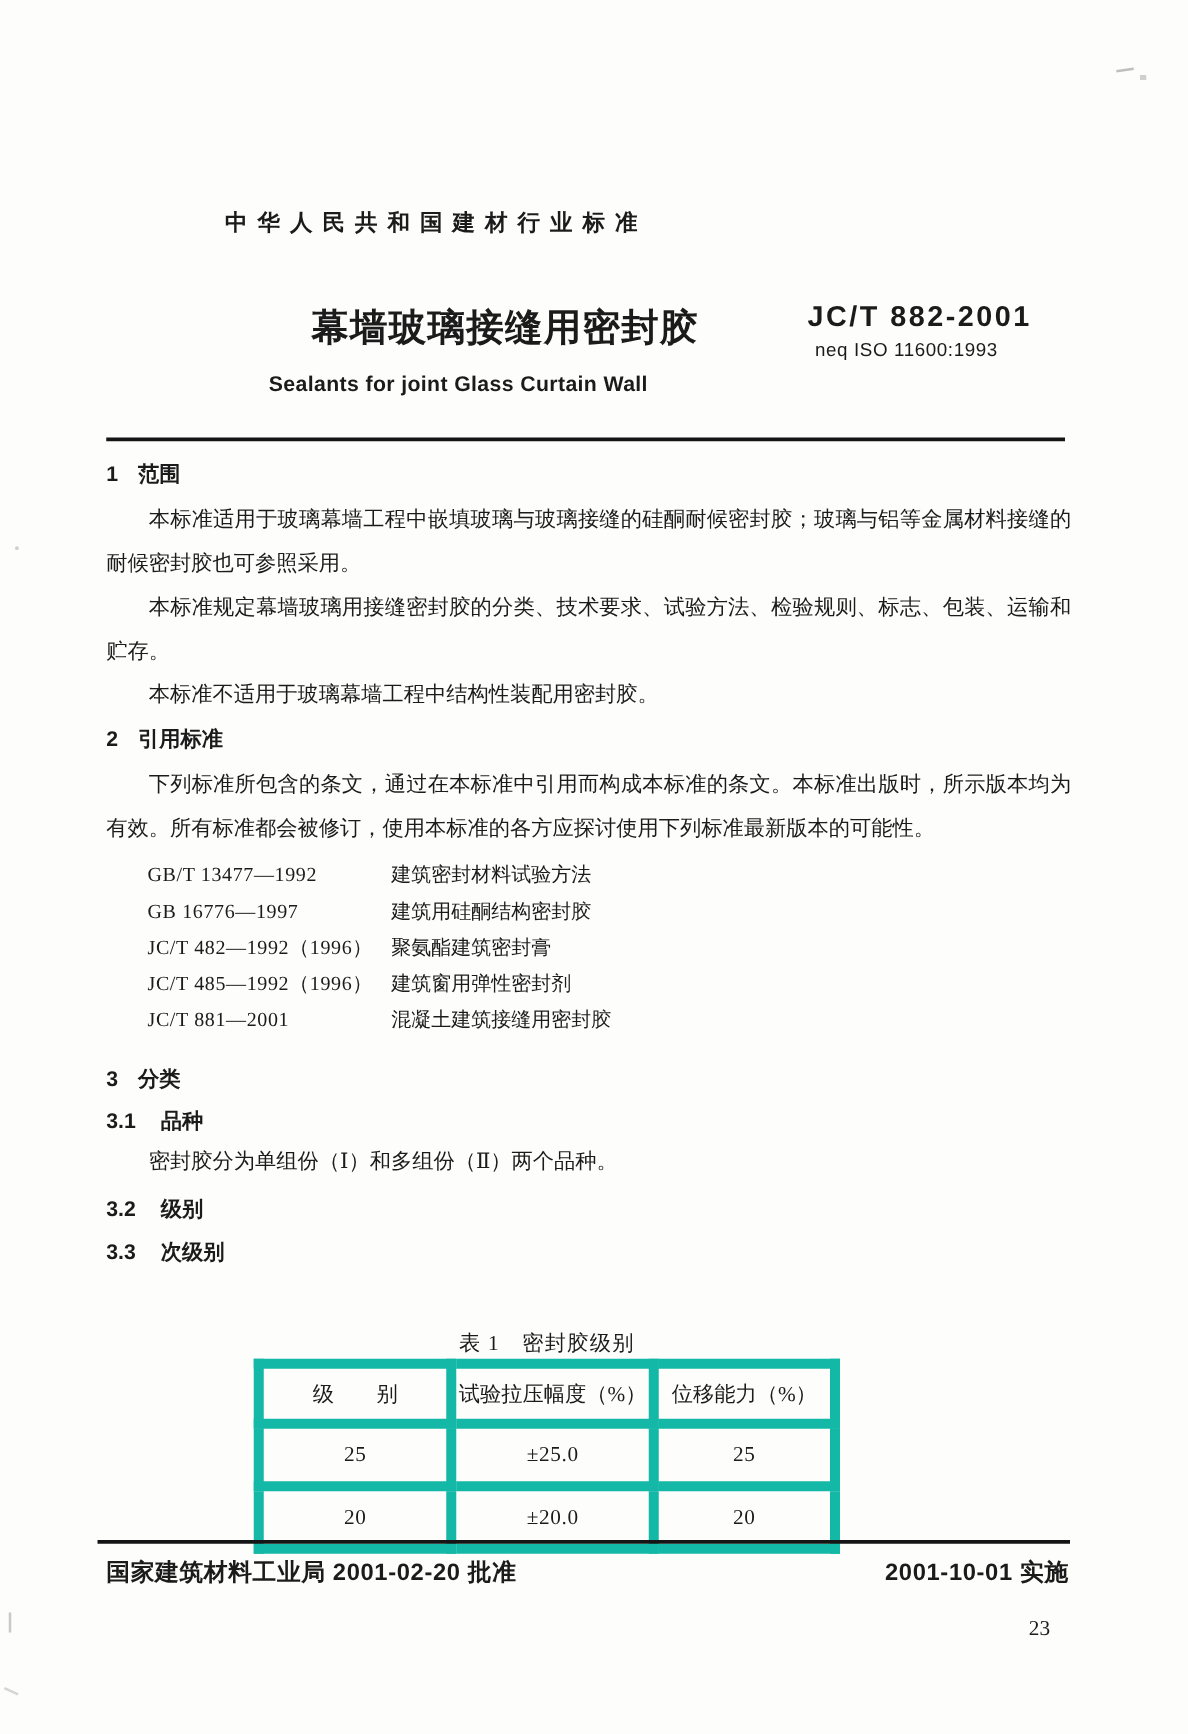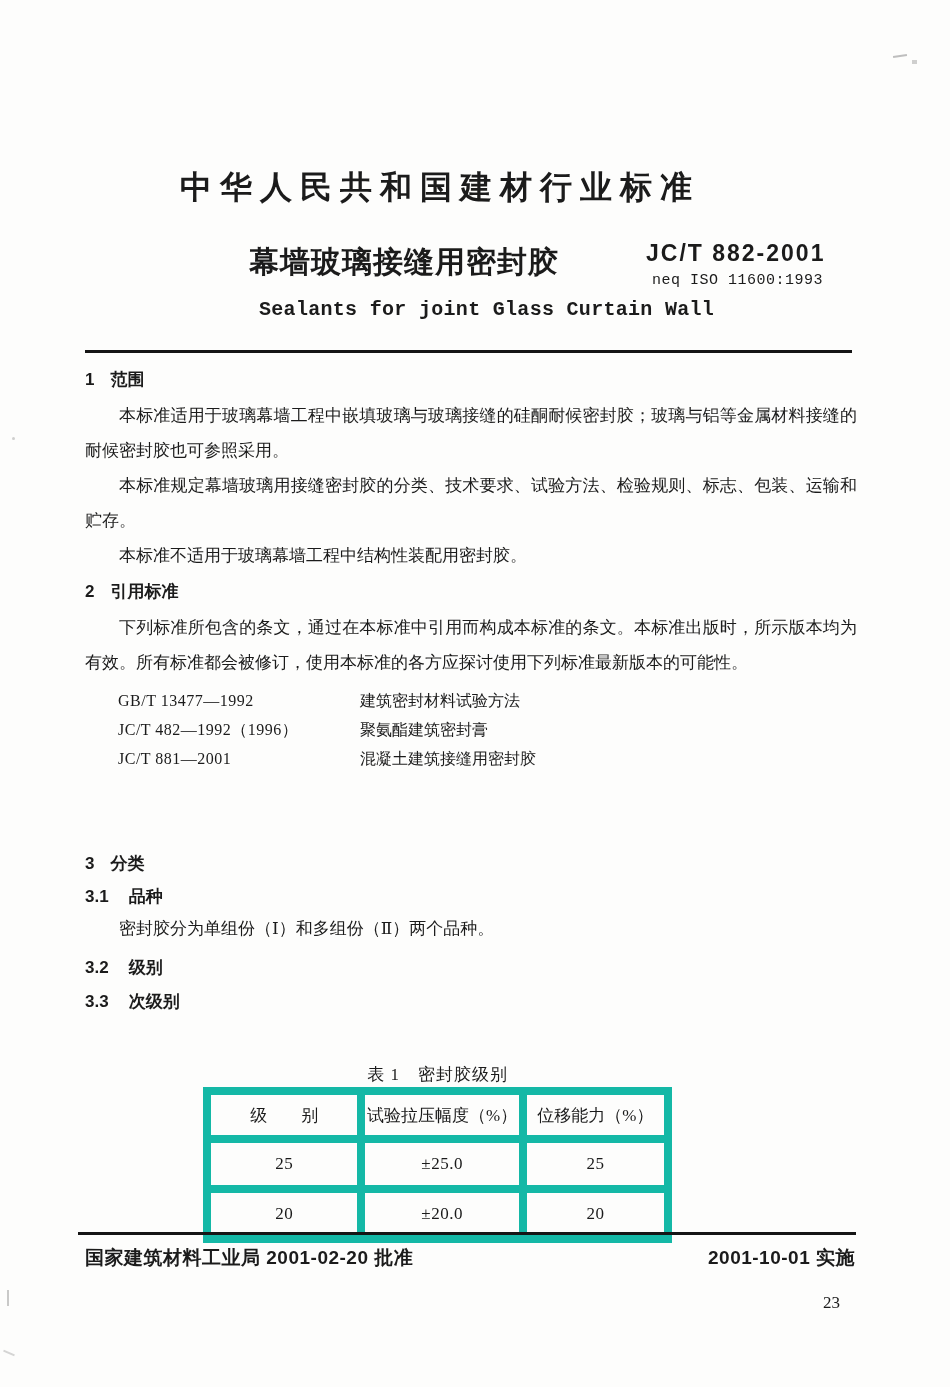--- a/index.html
+++ b/index.html
@@ -6,48 +6,47 @@
   body{
     width:950px;height:1387px;
     background:#fdfdfc;
     position:relative;
     overflow:hidden;
     color:#1b1b1b;
     font-family:"Liberation Serif","DejaVu Serif",serif;
   }
   .abs{position:absolute;}
   .sans{font-family:"Liberation Sans","DejaVu Sans",sans-serif;}
-  .mono{font-family:Liberation Mono, monospace;text-align:center;}
+  .mono{font-family:Liberation Sans, sans-serif;text-align:center;}
 
   
   .std-class{
     top:166px;left:180px;
-    font-size:32px;font-weight:700;letter-spacing:8px;
+    font-size:18px;font-weight:700;letter-spacing:8px;
     white-space:nowrap;
   }
   .doc-title{
     top:242px;left:249px;
     font-size:30px;font-weight:700;letter-spacing:1px;
     white-space:nowrap;
   }
   .std-no{
     top:240px;left:646px;
     font-size:23px;font-weight:700;letter-spacing:2px;
     white-space:nowrap;
   }
   .neq-line{
     top:272px;left:652px;
     font-size:15px;letter-spacing:.5px;
     white-space:nowrap;
   }
   .title-en{
     top:298px;left:215px;
-    font-size:20px;font-weight:600;letter-spacing:.3px;
-    white-space:nowrap;
-    margin-left:44px;
+    font-size:17px;font-weight:600;letter-spacing:.3px;
+    white-space:nowrap;
   }
 
   .rule{background:#151515;}
   .rule-top{top:350px;left:85px;width:767px;height:3px;}
   .rule-bottom{top:1232px;left:78px;width:778px;height:3px;}
 
   
   .section{left:85px;width:772px;}
   .sec-heading{
     font-family:"Liberation Sans","DejaVu Sans",sans-serif;
@@ -61,21 +60,20 @@
   .para{
     font-size:17px;line-height:35px;
     text-indent:2em;text-align:justify;
     margin:0;
   }
   .refs{margin-top:6px;}
   .ref-row{
     font-size:16px;line-height:29px;
     padding-left:33px;
     display:flex;
-    gap:47px;
   }
   .ref-code{width:195px;flex:0 0 195px;letter-spacing:.5px;}
   .subsec-title{
     font-family:"Liberation Sans","DejaVu Sans",sans-serif;
     font-size:17px;font-weight:700;
     line-height:24px;
     display:flex;gap:20px;align-items:baseline;
     margin:10px 0 0 0;
   }
   .subsec-body{
@@ -158,22 +156,30 @@
     <span>2</span>
     <span>引用标准</span>
   </div>
   <p class="para">下列标准所包含的条文，通过在本标准中引用而构成本标准的条文。本标准出版时，所示版本均为有效。所有标准都会被修订，使用本标准的各方应探讨使用下列标准最新版本的可能性。</p>
   <div class="refs">
     <div class="ref-row">
       <span class="ref-code">GB/T 13477—1992</span>
       <span class="ref-title">建筑密封材料试验方法</span>
     </div>
     <div class="ref-row">
+      <span class="ref-code">GB 16776—1997</span>
+      <span class="ref-title">建筑用硅酮结构密封胶</span>
+    </div>
+    <div class="ref-row">
       <span class="ref-code">JC/T 482—1992（1996）</span>
       <span class="ref-title">聚氨酯建筑密封膏</span>
+    </div>
+    <div class="ref-row">
+      <span class="ref-code">JC/T 485—1992（1996）</span>
+      <span class="ref-title">建筑窗用弹性密封剂</span>
     </div>
     <div class="ref-row">
       <span class="ref-code">JC/T 881—2001</span>
       <span class="ref-title">混凝土建筑接缝用密封胶</span>
     </div>
   </div>
 </div>
 
 <div class="abs section sec3">
   <div class="sec-heading">

